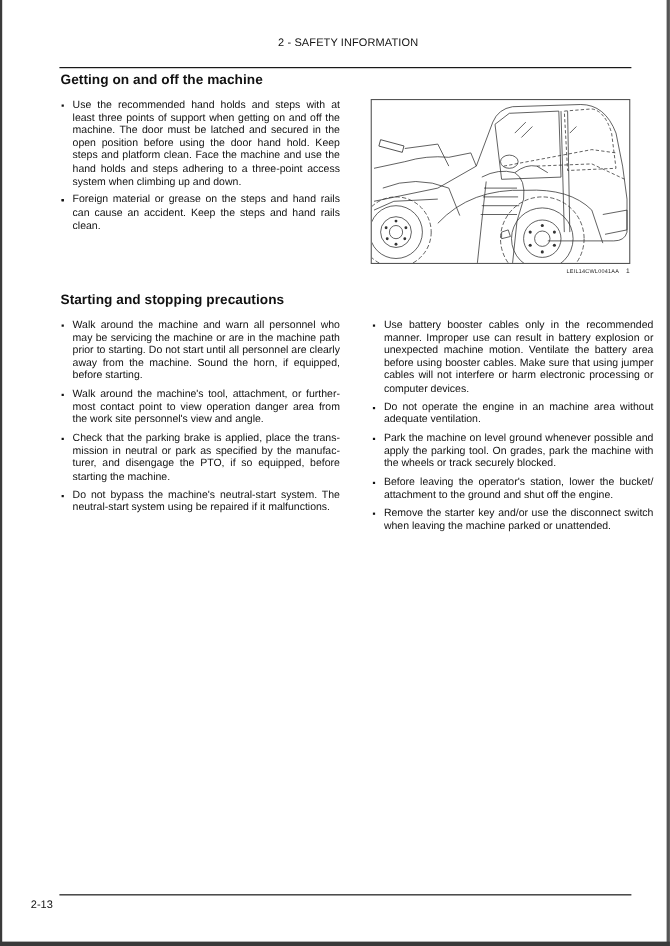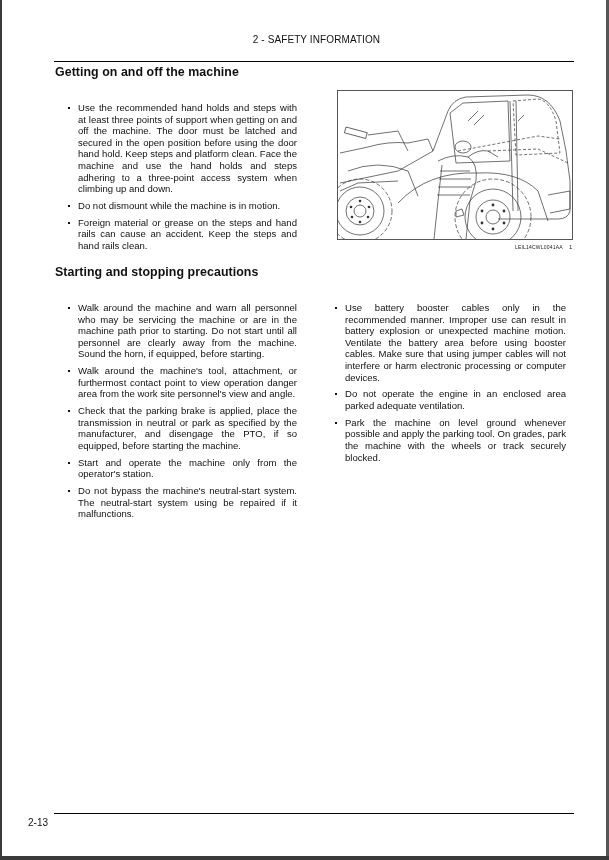--- a/index.html
+++ b/index.html
@@ -7,21 +7,21 @@
   .frame-left { position: absolute; left: 0; top: 0; width: 2px; height: 860px; background: #3a3a3a; }
   .frame-right { position: absolute; right: 0; top: 0; width: 3px; height: 860px; background: #555; }
   .frame-bottom { position: absolute; left: 0; bottom: 0; width: 609px; height: 4px; background: #3a3a3a; }
   .header-title { position: absolute; left: 12px; width: 609px; top: 34px; text-align: center; font-size: 10px; letter-spacing: 0.1px; }
   .header-rule { position: absolute; left: 54px; width: 520px; top: 61px; height: 1px; background: #000; }
   .footer-rule { position: absolute; left: 54px; width: 520px; top: 813px; height: 1px; background: #000; }
   .footer-page { position: absolute; left: 0; width: 609px; top: 817px; text-align: left; font-size: 10px; padding-left: 28px; }
 
   .section-heading { position: absolute; font-weight: bold; font-size: 12.4px; letter-spacing: 0.05px; }
   .col { position: absolute; font-size: 9.55px; line-height: 11.6px; }
-  .col ul { list-style: none; margin: 12px; padding: 0; }
+  .col ul { list-style: none; margin: 0; padding: 0; }
   .col li { position: relative; padding-left: 11px; margin-bottom: 5.2px; text-align: justify; hyphens: manual; }
   .col li .bullet { position: absolute; left: 1px; top: 5px; width: 2px; height: 2px; background: #111; }
 
   .figure-box { position: absolute; left: 337px; top: 90px; width: 236px; height: 150px; border: 1px solid #555; box-sizing: border-box; background: #fff; overflow: hidden; }
   .figure-caption { position: absolute; top: 244px; font-size: 5px; color: #222; }
   .figure-caption.code { left: 515px; letter-spacing: 0.2px; }
   .figure-caption.num { left: 569px; font-size: 6px; }
 </style>
 </head>
 <body>
@@ -31,21 +31,21 @@
 <div class="frame-bottom"></div>
 
 <div class="header-title">2 - SAFETY INFORMATION</div>
 <div class="header-rule"></div>
 
 <div class="section-heading" style="left:55px; top:65px;">Getting on and off the machine</div>
 
 <div class="col" style="left:55px; top:90px; width:254px;">
   <ul>
     <li><span class="bullet"></span><span>Use the recommended hand holds and steps with at least three points of support when getting on and off the machine.  The door must be latched and secured in the open position before using the door hand hold. Keep steps and platform clean. Face the machine and use the hand holds and steps adhering to a three-point access system when climbing up and down.</span></li>
-    <li><span class="bullet"></span><span>Do not dismount while the machine is in motion.</span></li>
+    <li><span class="bullet"></span></li>
     <li><span class="bullet"></span><span>Foreign material or grease on the steps and hand rails can cause an accident. Keep the steps and hand rails clean.</span></li>
   </ul>
 </div>
 
 <div class="figure-box">
   <svg width="234" height="148" viewBox="0 0 234 148" fill="none" stroke="#333" stroke-width="0.7">
 
     <path d="M95 60 L110 20 Q115 8 128 6 L190 4 Q212 4 222 30 L228 60 L232 90 L232 120 Q230 128 220 128 L160 128"></path>
     <path d="M112 22 L125 12 L170 10 L172 70 L118 72 Z"></path>
     <path d="M175 10 L200 8 Q212 10 218 30 L222 62 L178 64 Z" stroke-dasharray="3,2"></path>
@@ -98,27 +98,28 @@
 <div class="figure-caption code">LEIL14CWL0041AA</div>
 <div class="figure-caption num">1</div>
 
 <div class="section-heading" style="left:55px; top:265px;">Starting and stopping precautions</div>
 
 <div class="col" style="left:55px; top:290px; width:254px;">
   <ul>
     <li><span class="bullet"></span><span>Walk around the machine and warn all personnel who may be servicing the machine or are in the machine path prior to starting.  Do not start until all personnel are clearly away from the machine. Sound the horn, if equipped, before starting.</span></li>
     <li><span class="bullet"></span><span>Walk around the machine's tool, attachment, or further­most contact point to view operation danger area from the work site personnel's view and angle.</span></li>
     <li><span class="bullet"></span><span>Check that the parking brake is applied, place the trans­mission in neutral or park as specified by the manufac­turer, and disengage the PTO, if so equipped, before starting the machine.</span></li>
-    <li><span class="bullet"></span><span>Start and operate the machine only from the operator's station.</span></li>
     <li><span class="bullet"></span><span>Do not bypass the machine's neutral-start system.  The neutral-start system using be repaired if it malfunctions.</span></li>
   </ul>
 </div>
 
-<div class="col" style="left:322px; top:290px; width:256px;">
+<div class="col" style="left:338px; top:290px; width:256px;">
   <ul>
     <li><span class="bullet"></span><span>Use battery booster cables only in the recommended manner.  Improper use can result in battery explosion or unexpected machine motion.  Ventilate the battery area before using booster cables.  Make sure that us­ing jumper cables will not interfere or harm electronic processing or computer devices.</span></li>
-    <li><span class="bullet"></span><span>Do not operate the engine in an enclosed area parked adequate ventilation.</span></li>
+    <li><span class="bullet"></span><span>Do not operate the engine in an machine area without adequate ventilation.</span></li>
     <li><span class="bullet"></span><span>Park the machine on level ground whenever possible and apply the parking tool.  On grades, park the ma­chine with the wheels or track securely blocked.</span></li>
+    <li><span class="bullet"></span><span>Before leaving the operator's station, lower the bucket/ attachment to the ground and shut off the engine.</span></li>
+    <li><span class="bullet"></span><span>Remove the starter key and/or use the disconnect switch when leaving the machine parked or unat­tended.</span></li>
   </ul>
 </div>
 
 <div class="footer-rule"></div>
 <div class="footer-page">2-13</div>
 
 </body></html>

